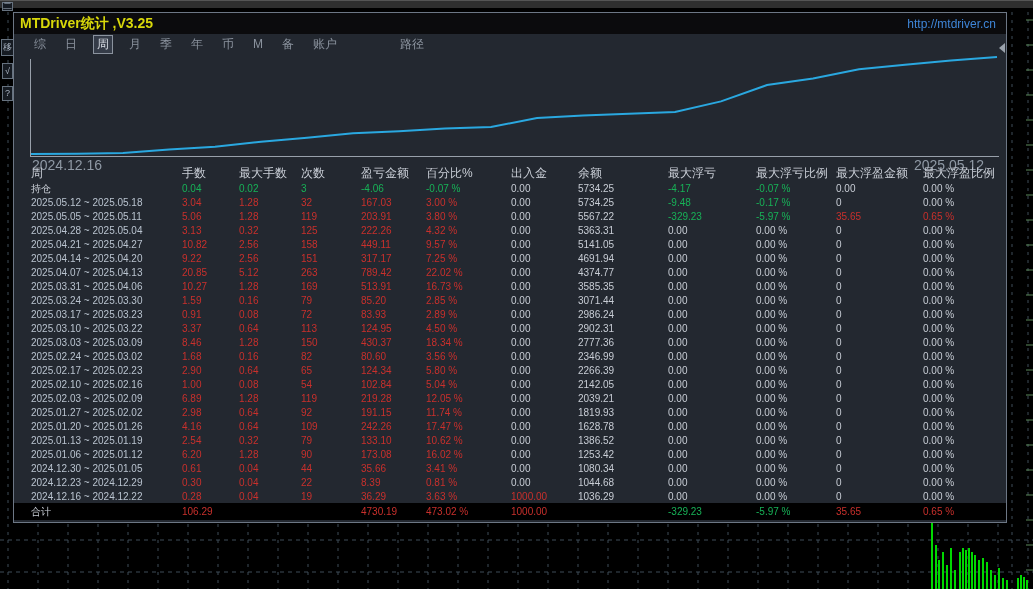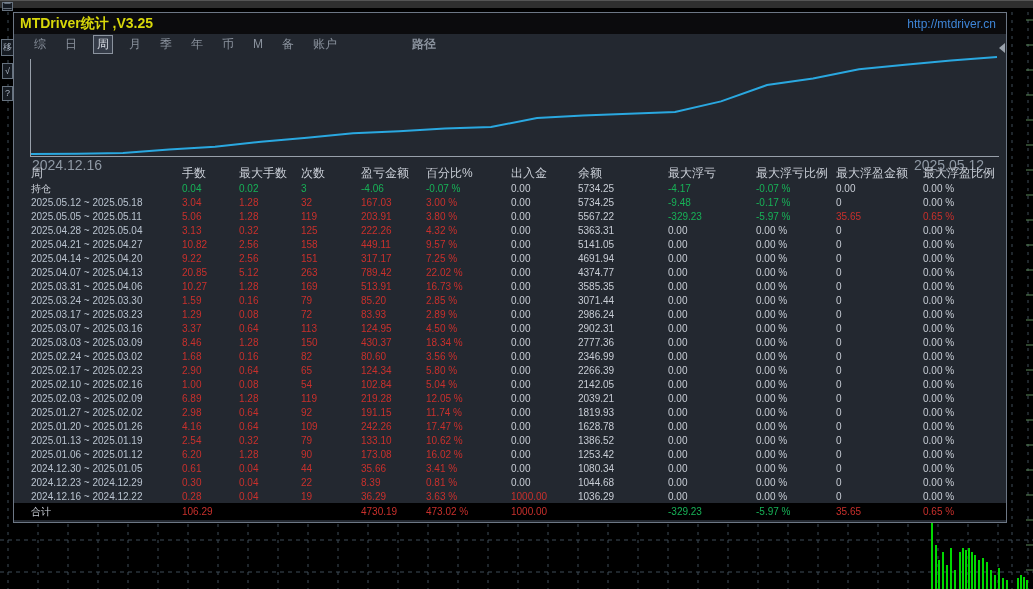--- a/index.html
+++ b/index.html
@@ -19,21 +19,21 @@
   #titlebar{position:absolute;left:0;top:0;width:100%;height:21px;background:#0b0b0d;
             display:flex;align-items:center;justify-content:space-between;box-sizing:border-box;
             padding:0 10px 0 6px;}
   #title{color:#d8d80a;font-size:14px;font-weight:bold;}
   #site-link{color:#3f86d8;font-size:12px;text-decoration:none;text-align:right;}
   #menubar{position:absolute;left:0;top:21px;width:100%;height:21px;display:flex;
            align-items:center;padding-left:17px;box-sizing:border-box;}
   .menu-item{color:#8b939e;font-size:12px;margin-right:13px;padding:1px 3px;line-height:1.2;
              white-space:nowrap;cursor:default;}
   .menu-item.selected{border:1px solid #8b939e;background:#353c48;color:#d8dde4;}
-  .menu-item.gap-before{margin-left:56px;font-weight:bold;}
+  .menu-item.gap-before{margin-left:44px;}
   
   #axis-v{position:absolute;left:16px;top:46px;width:1px;height:98px;background:#98a0aa;}
   #axis-h{position:absolute;left:16px;top:143px;width:969px;height:1px;background:#98a0aa;}
   #curve-svg{position:absolute;left:16px;top:42px;}
   .chart-date{position:absolute;top:144px;color:#8f99a5;font-size:14px;}
   #date-start{left:18px;}
   #date-end{right:22px;}
   #collapse-arrow{position:absolute;right:1px;top:30px;width:0;height:0;
                   border-top:5px solid transparent;border-bottom:5px solid transparent;
                   border-right:6px solid #9aa2ac;}
@@ -316,34 +316,34 @@
         <span class="c-red">2.85 %</span>
         <span class="c-plain">0.00</span>
         <span class="c-plain">3071.44</span>
         <span class="c-plain">0.00</span>
         <span class="c-plain">0.00 %</span>
         <span class="c-plain">0</span>
         <span class="c-plain">0.00 %</span>
       </div>
       <div class="grid-row">
         <span class="c-label">2025.03.17 ~ 2025.03.23</span>
-        <span class="c-red">1.29</span>
+        <span class="c-red">0.91</span>
         <span class="c-red">0.08</span>
         <span class="c-red">72</span>
         <span class="c-red">83.93</span>
         <span class="c-red">2.89 %</span>
         <span class="c-plain">0.00</span>
         <span class="c-plain">2986.24</span>
         <span class="c-plain">0.00</span>
         <span class="c-plain">0.00 %</span>
         <span class="c-plain">0</span>
         <span class="c-plain">0.00 %</span>
       </div>
       <div class="grid-row">
-        <span class="c-label">2025.03.07 ~ 2025.03.16</span>
+        <span class="c-label">2025.03.10 ~ 2025.03.22</span>
         <span class="c-red">3.37</span>
         <span class="c-red">0.64</span>
         <span class="c-red">113</span>
         <span class="c-red">124.95</span>
         <span class="c-red">4.50 %</span>
         <span class="c-plain">0.00</span>
         <span class="c-plain">2902.31</span>
         <span class="c-plain">0.00</span>
         <span class="c-plain">0.00 %</span>
         <span class="c-plain">0</span>

